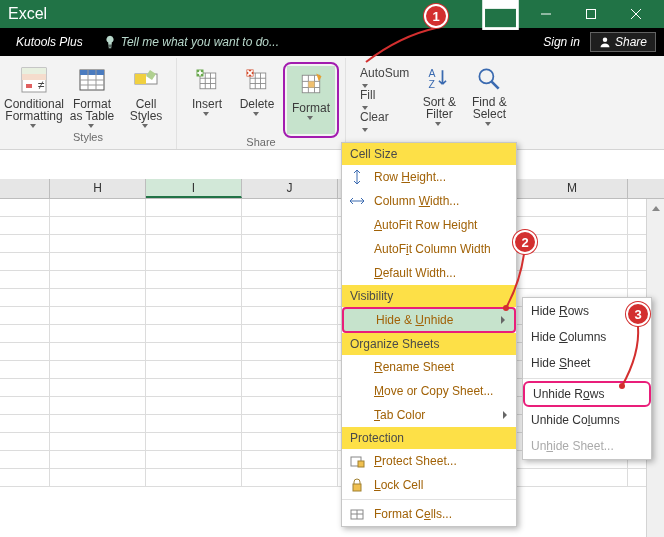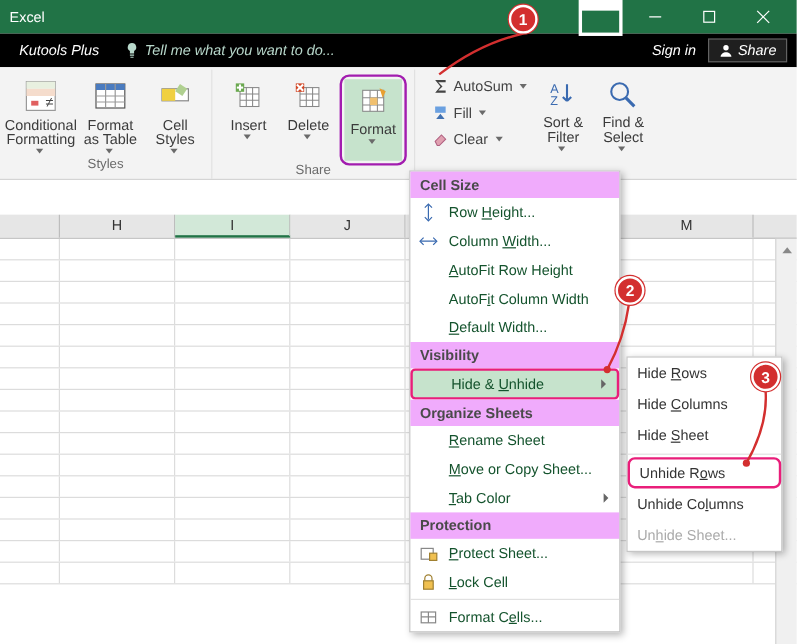--- a/index.html
+++ b/index.html
@@ -1,20 +1,20 @@
 <!DOCTYPE html>
 <html><head>
 <meta charset="utf-8">
 <style>
 * { box-sizing: border-box; margin: 0; padding: 0; font-family: "Segoe UI", Tahoma, sans-serif; font-size: 12px; }
 body { width: 664px; height: 537px; background: #fff; position: relative; overflow: hidden; }
 
 
 .titlebar { height: 28px; background: #217346; display: flex; align-items: center; color: #fff; padding: 0 6px; }
-.titlebar .title { margin-left: 2px; font-size: 12px; flex: 0 0 auto; }
+.titlebar .title { margin-left: 2px; font-size: 16px; flex: 0 0 auto; }
 .titlebar .spacer { flex: 1; }
 .titlebar .winctrl { width: 45px; height: 28px; display: flex; align-items: center; justify-content: center; color: #fff; cursor: default; }
 .titlebar .winctrl svg { width: 12px; height: 12px; }
 .titlebar .ribbon-disp { width: 45px; display: flex; align-items: center; justify-content: center; }
 
 
 .bar2 { height: 28px; background: #000000; display: flex; align-items: center; color: #fff; padding: 0 8px; font-style: italic; }
 .bar2 .tab { padding: 0 8px; height: 28px; display: flex; align-items: center; color: #fff; font-size: 12px; }
 .bar2 .tell { margin-left: 12px; display: flex; align-items: center; color: #b8d8cb; }
 .bar2 .tell svg { width: 14px; height: 14px; margin-right: 4px; }
@@ -31,40 +31,40 @@
 .bigbtn { display: flex; flex-direction: column; align-items: center; justify-content: flex-start; width: 56px; height: 68px; padding: 2px; cursor: default; text-align: center;}
 .bigbtn.narrow { width: 48px; }
 .bigbtn .ic { width: 32px; height: 32px; display: flex; align-items: center; justify-content: center; }
 .bigbtn .lbl { font-size: 11px; color: #3b3b3b; line-height: 12px; margin-top: 2px; display:flex; flex-direction:column; align-items:center;}
 .dropcaret { width: 8px; height: 6px; margin-top:2px;}
 .dropcaret::before{content:"";display:block;width:0;height:0;border-left:3px solid transparent;border-right:3px solid transparent;border-top:4px solid #6a6a6a;}
 
 .format-hl{border:2px solid #a21caf;border-radius:8px;padding:2px;}
 
 .smallbtn-col{display:flex;flex-direction:column;gap:2px;margin-left:4px;}
-.smallbtn{height:20px;display:flex;align-items:center;gap:4px;padding:0 4px;font-size:11px;color:#444;}
+.smallbtn{height:20px;display:flex;align-items:flex-start;gap:4px;padding:0 4px;font-size:11px;color:#444;flex-direction:column;}
 .smallbtn svg{width:14px;height:14px;}
 .caret-r{width:0;height:0;border-left:3px solid transparent;border-right:3px solid transparent;border-top:4px solid #6a6a6a;margin-left:2px;}
 
 
 .colhdrs { height: 20px; background: #e6e6e6; border-bottom: 1px solid #bdbdbd; display: flex; margin-top:29px;}
 .colhdr { flex:0 0 96px; border-right: 1px solid #bdbdbd; text-align: center; line-height: 19px; font-size:12px; color:#333; background:#e6e6e6;}
 .colhdr.sel{background:#d2e8d8;border-bottom:2px solid #217346;}
 .colhdr.wide{flex:0 0 108px;}
 
 
 .grid{position:relative;height:360px;overflow:hidden;}
 .gridrow{height:18px;display:flex;border-bottom:1px solid #dcdcdc;}
 .cell{flex:0 0 96px;border-right:1px solid #dcdcdc;}
 .cell.wide{flex:0 0 108px;}
 
 
 .menu { position:absolute; left:341px; top:142px; width:176px; background:#fff; border:1px solid #c6c6c6; box-shadow:2px 2px 6px rgba(0,0,0,0.3); }
-.menu .mhdr{padding:4px 8px; font-weight:700; color:#4a4a4a; background:#f0abfc;}
-.menu .mitem{display:flex;align-items:center;height:24px;padding:0 6px;gap:8px;color:#14532d;}
+.menu .mhdr{padding:4px 8px; font-weight:400; color:#4a4a4a; background:#fde047;}
+.menu .mitem{display:flex;align-items:center;height:24px;padding:0 6px;gap:8px;color:#a16207;}
 .menu .mitem .mic{width:18px;display:flex;justify-content:center;align-items:center;}
 .menu .mitem .mtxt{flex:1;font-size:12px;}
 .menu .mitem .mar{width:10px;display:flex;justify-content:center;}
 .menu .mitem .mar::before{content:"";width:0;height:0;border-top:4px solid transparent;border-bottom:4px solid transparent;border-left:4px solid #666;}
 .menu .mitem.hover{background:#c6e3cc;}
 .menu .mitem.hover-hl{border:2px solid #e91e7a;border-radius:4px;height:26px;}
 .menu .sep{height:1px;background:#e1e1e1;margin:2px 0;}
 
 
 .submenu{position:absolute; left:522px; top:297px; width:130px; background:#fff; border:1px solid #c6c6c6; box-shadow:2px 2px 6px rgba(0,0,0,0.3);}

